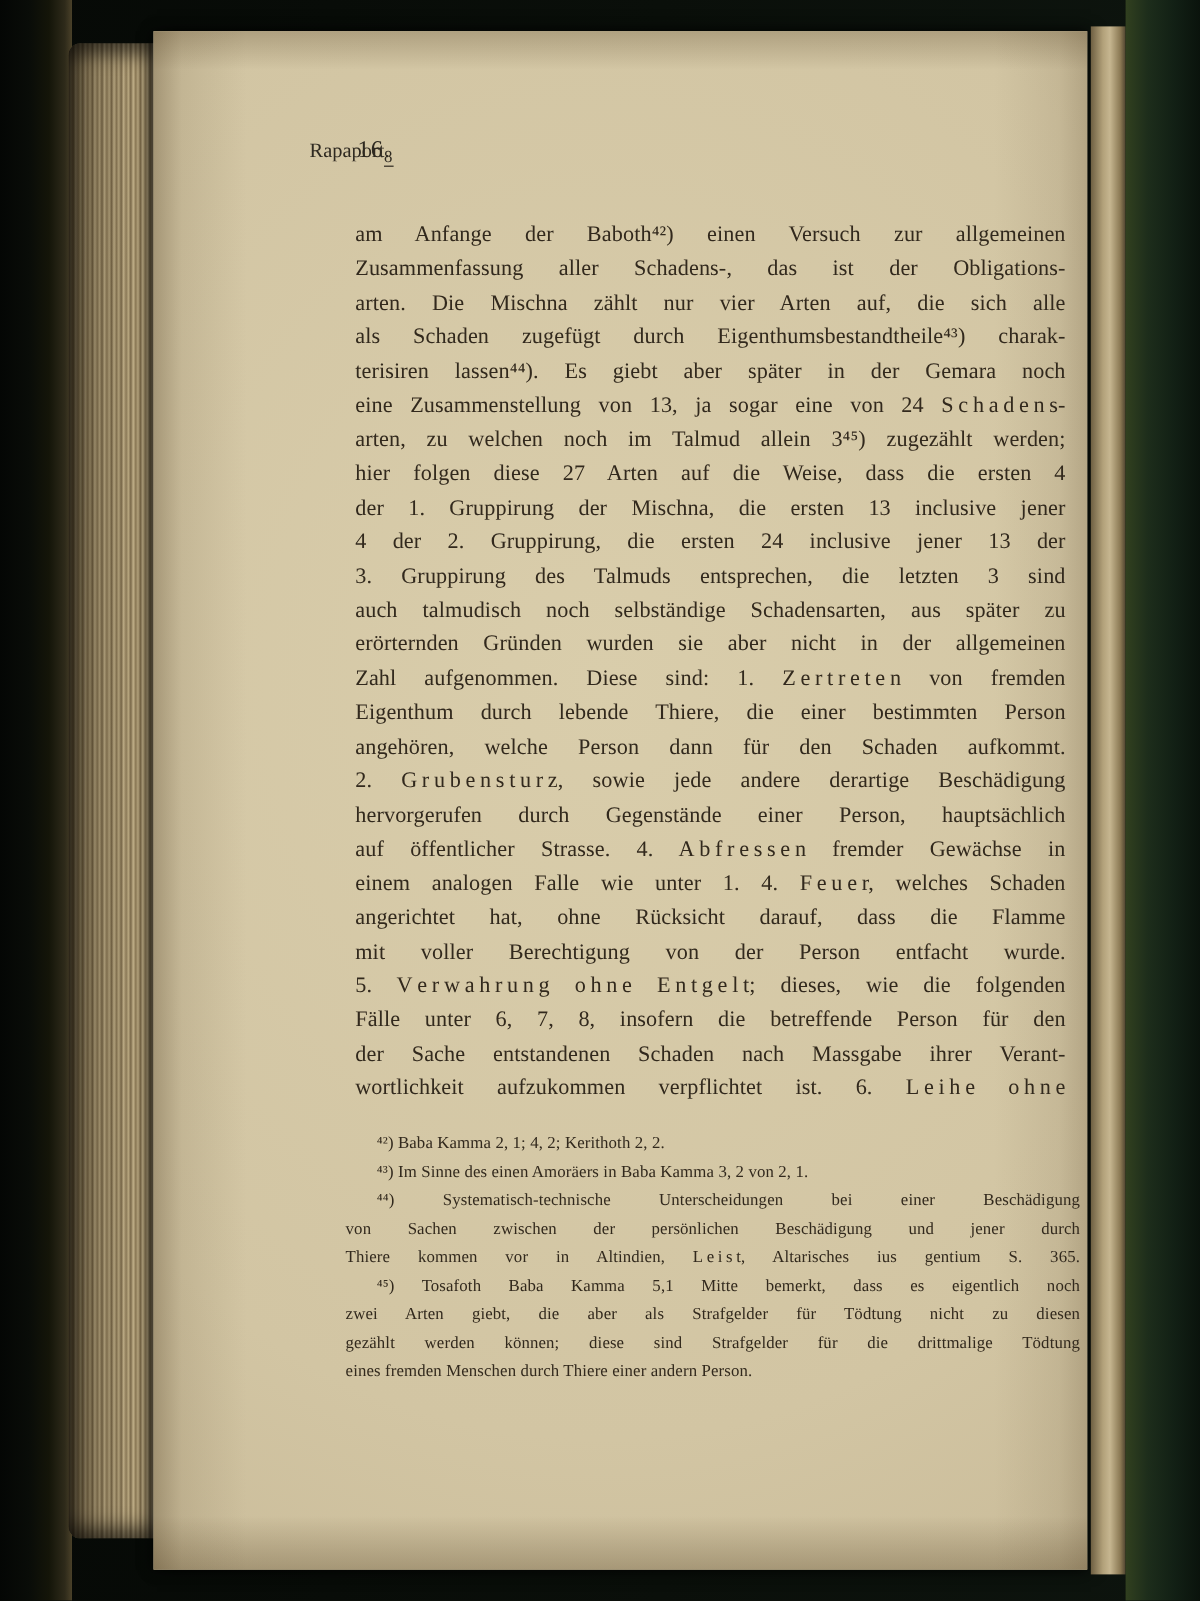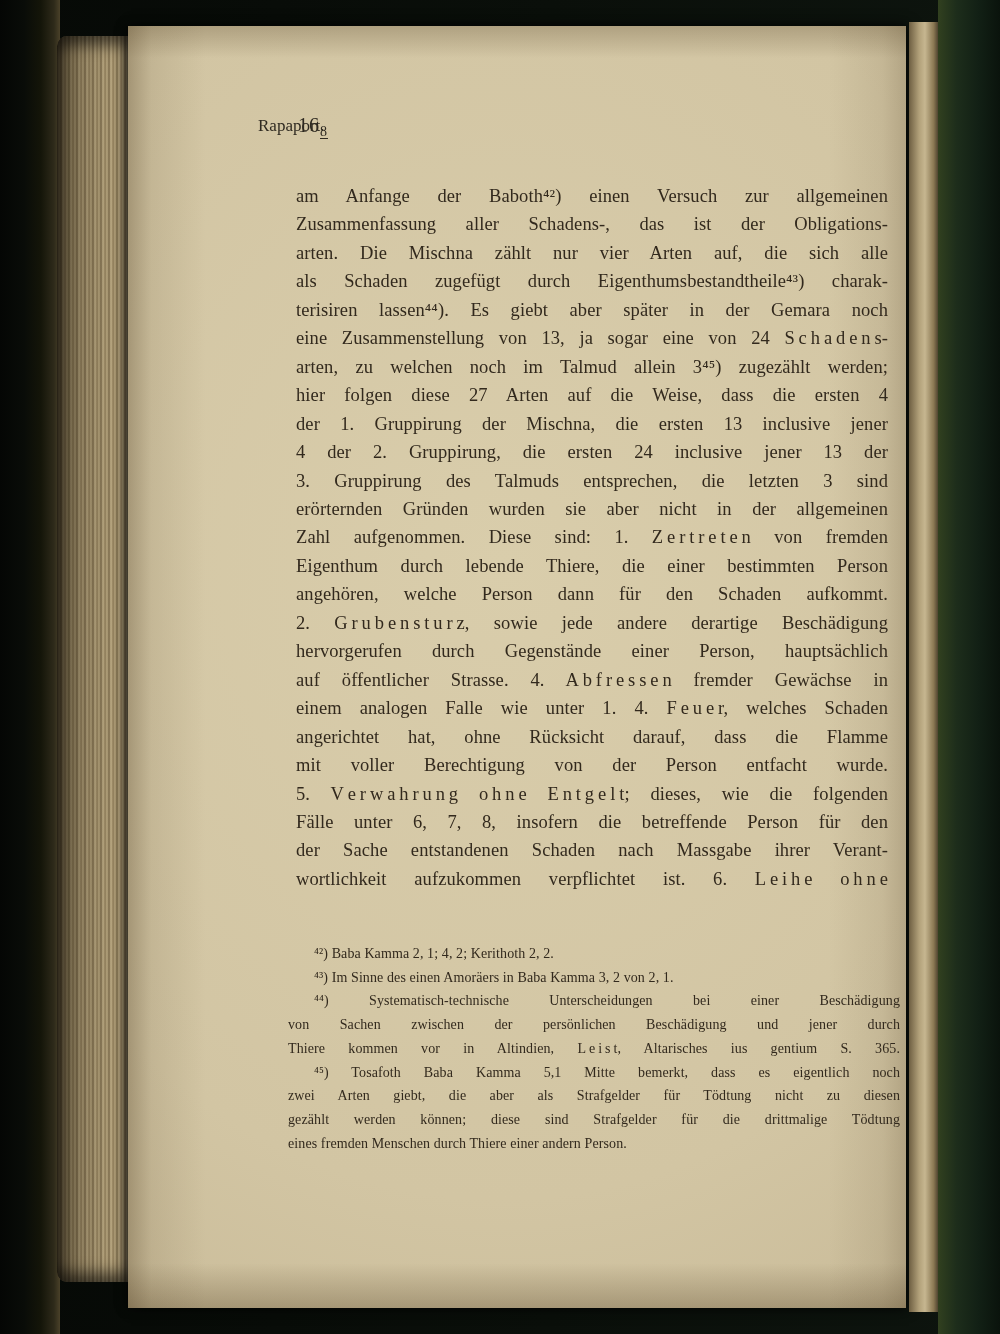--- a/index.html
+++ b/index.html
@@ -79,20 +79,21 @@
           <div class="bl">Zusammenfassung aller Schadens-, das ist der Obligations-</div>
           <div class="bl">arten. Die Mischna zählt nur vier Arten auf, die sich alle</div>
           <div class="bl">als Schaden zugefügt durch Eigenthumsbestandtheile⁴³) charak-</div>
           <div class="bl">terisiren lassen⁴⁴). Es giebt aber später in der Gemara noch</div>
           <div class="bl">eine Zusammenstellung von 13, ja sogar eine von 24 S c h a d e n s-</div>
           <div class="bl">arten, zu welchen noch im Talmud allein 3⁴⁵) zugezählt werden;</div>
           <div class="bl">hier folgen diese 27 Arten auf die Weise, dass die ersten 4</div>
           <div class="bl">der 1. Gruppirung der Mischna, die ersten 13 inclusive jener</div>
           <div class="bl">4 der 2. Gruppirung, die ersten 24 inclusive jener 13 der</div>
           <div class="bl">3. Gruppirung des Talmuds entsprechen, die letzten 3 sind</div>
+          <div class="bl">auch talmudisch noch selbständige Schadensarten, aus später zu</div>
           <div class="bl">erörternden Gründen wurden sie aber nicht in der allgemeinen</div>
           <div class="bl">Zahl aufgenommen. Diese sind: 1. Z e r t r e t e n von fremden</div>
           <div class="bl">Eigenthum durch lebende Thiere, die einer bestimmten Person</div>
           <div class="bl">angehören, welche Person dann für den Schaden aufkommt.</div>
           <div class="bl">2. G r u b e n s t u r z, sowie jede andere derartige Beschädigung</div>
           <div class="bl">hervorgerufen durch Gegenstände einer Person, hauptsächlich</div>
           <div class="bl">auf öffentlicher Strasse. 4. A b f r e s s e n fremder Gewächse in</div>
           <div class="bl">einem analogen Falle wie unter 1. 4. F e u e r, welches Schaden</div>
           <div class="bl">angerichtet hat, ohne Rücksicht darauf, dass die Flamme</div>
           <div class="bl">mit voller Berechtigung von der Person entfacht wurde.</div>

